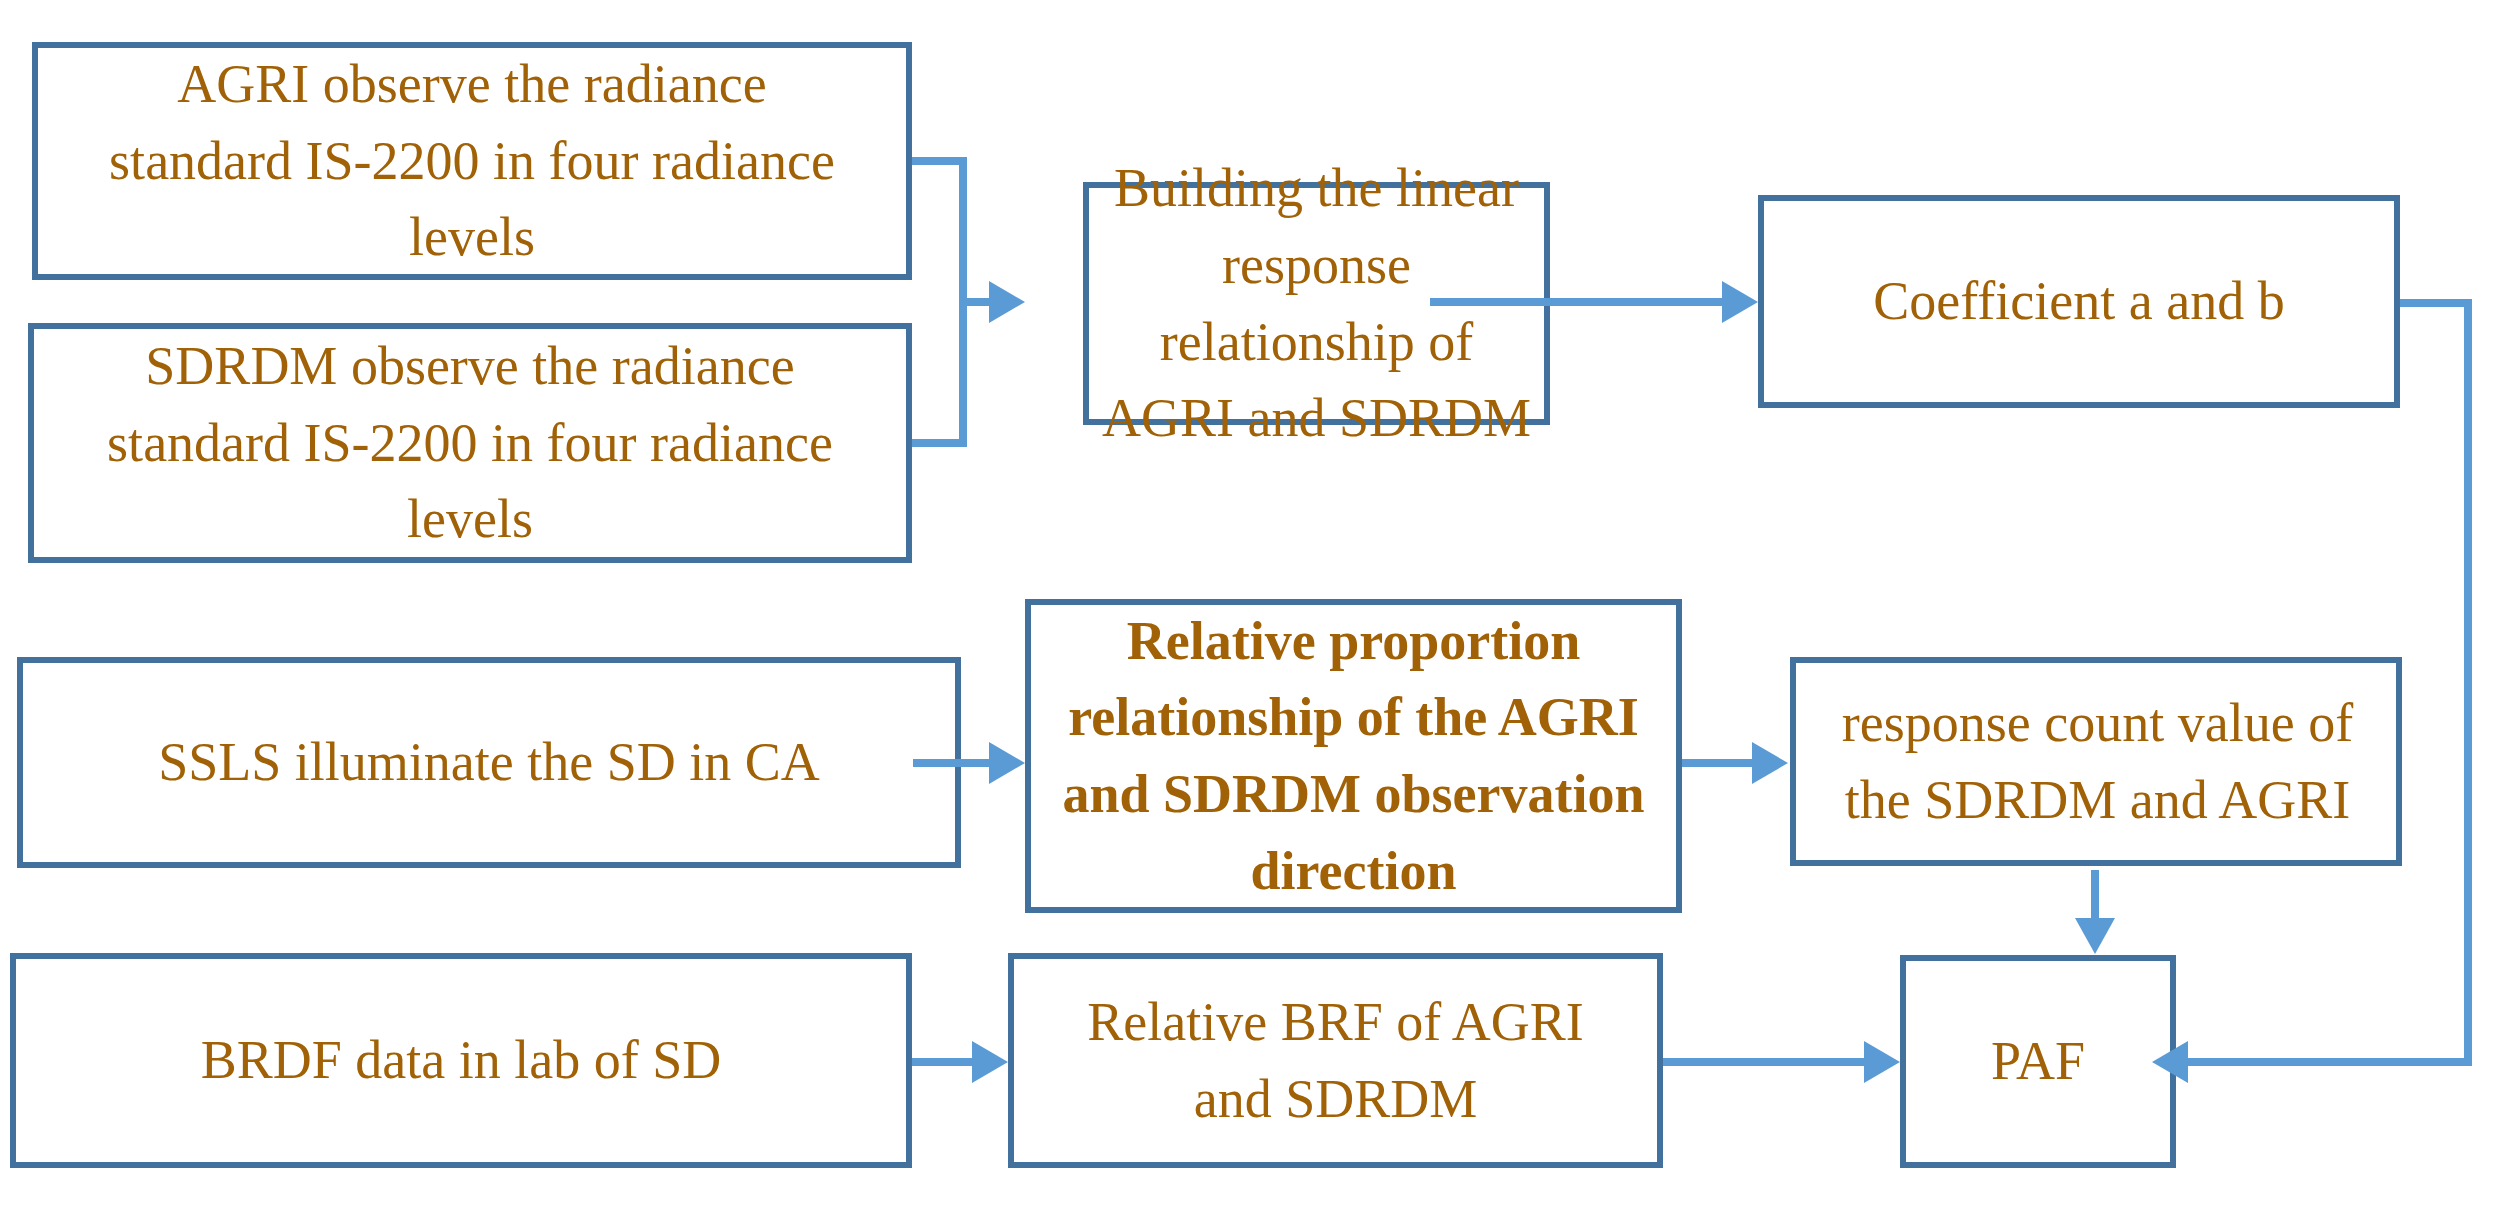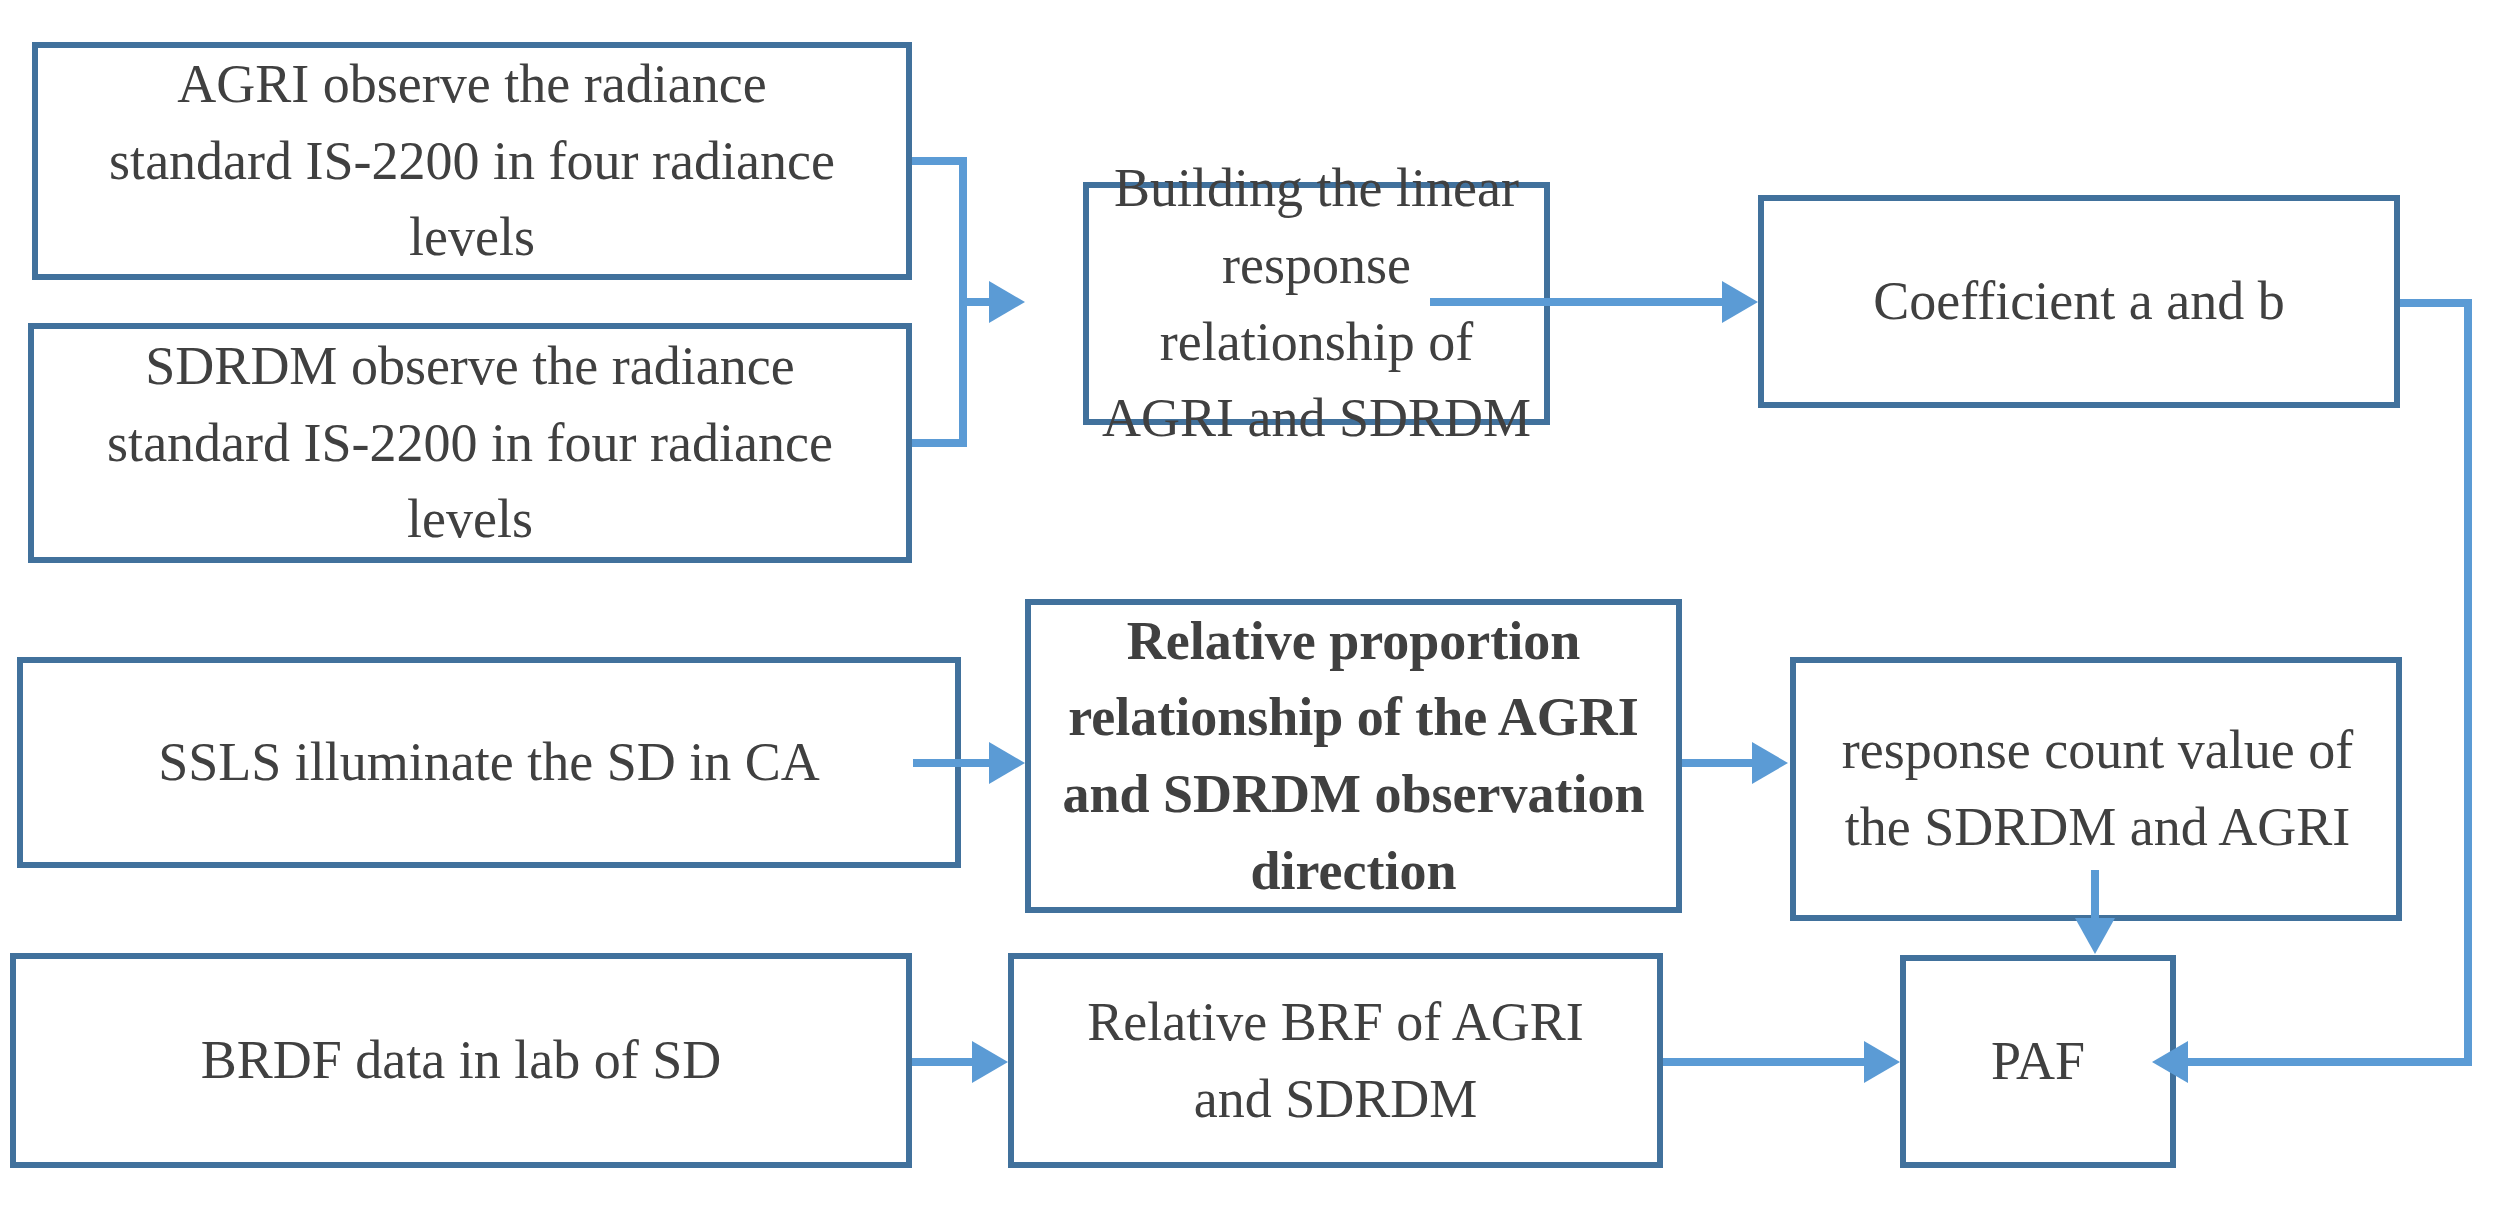--- a/index.html
+++ b/index.html
@@ -17,21 +17,21 @@
   }
   .box {
     position: absolute;
     box-sizing: border-box;
     border: 6px solid #41719C;
     background: #ffffff;
     display: flex;
     align-items: center;
     justify-content: center;
     text-align: center;
-    color: #404040;
+    color: #a16207;
     font-size: 54px;
     line-height: 1.42;
     white-space: pre-line;
     padding: 0 10px;
   }
   .shaft {
     position: absolute;
     background: #5B9BD5;
   }
   .head-right {
@@ -56,21 +56,21 @@
     border-top: 36px solid #5B9BD5;
   }
 
   
   #box-agri      { left: 32px;   top: 42px;   width: 880px; height: 238px; }
   #box-sdrdm     { left: 28px;   top: 323px;  width: 884px; height: 240px; }
   #box-building  { left: 1083px; top: 182px;  width: 467px; height: 243px; }
   #box-coeff     { left: 1758px; top: 195px;  width: 642px; height: 213px; }
   #box-ssls      { left: 17px;   top: 657px;  width: 944px; height: 211px; }
   #box-relprop   { left: 1025px; top: 599px;  width: 657px; height: 314px; font-weight: bold; }
-  #box-respcount { left: 1790px; top: 657px;  width: 612px; height: 264px; padding-left: 13px; }
+  #box-respcount { left: 1790px; top: 657px;  width: 612px; height: 209px; padding-left: 13px; }
   #box-brdf      { left: 10px;   top: 953px;  width: 902px; height: 215px; }
   #box-relbrf    { left: 1008px; top: 953px;  width: 655px; height: 215px; }
   #box-paf       { left: 1900px; top: 955px;  width: 276px; height: 213px; }
 
   
   
   #brk-top    { left: 912px;  top: 157px;  width: 55px;  height: 8px; }
   #brk-v      { left: 959px;  top: 157px;  width: 8px;   height: 290px; }
   #brk-bot    { left: 912px;  top: 439px;  width: 55px;  height: 8px; }
   #brk-shaft  { left: 963px;  top: 298px;  width: 28px;  height: 8px; }

